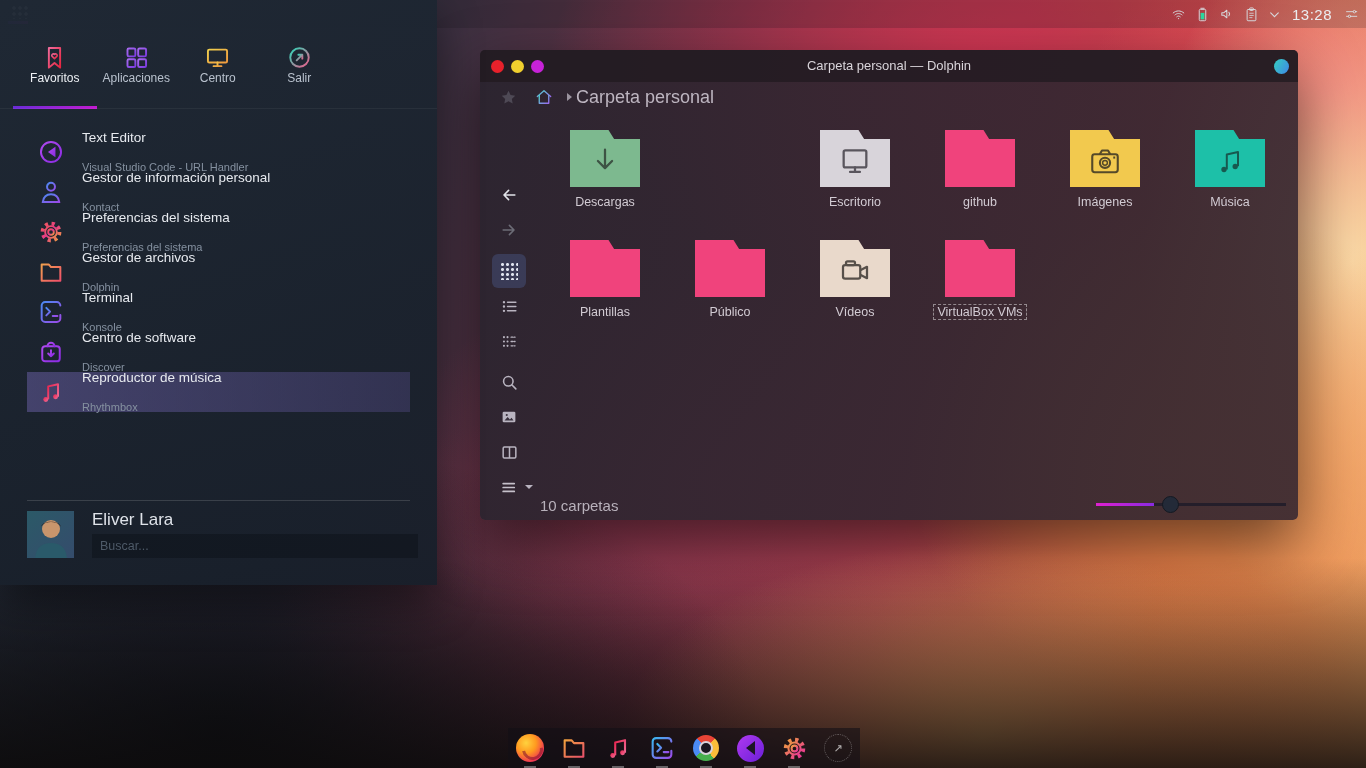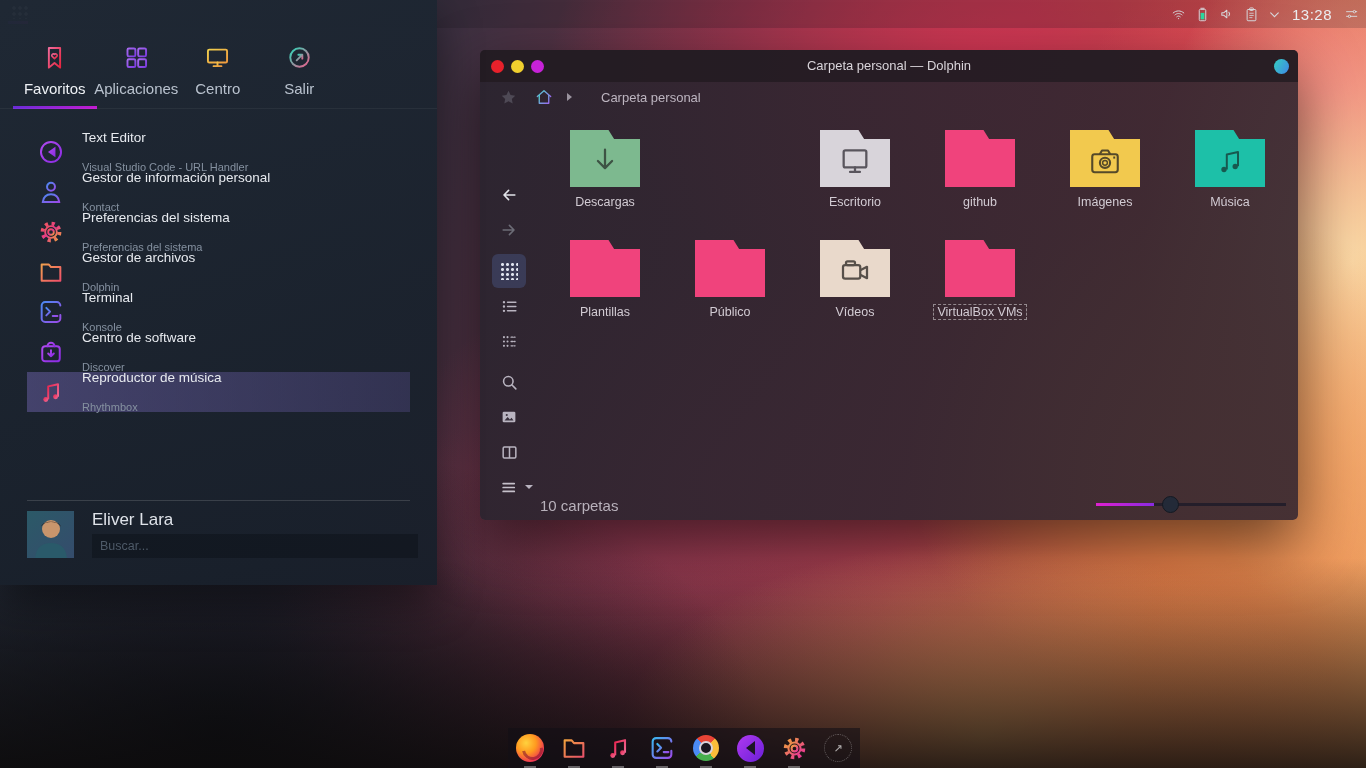--- a/index.html
+++ b/index.html
@@ -35,21 +35,21 @@
   .tray{position:absolute;right:6px;top:0;height:28px;display:flex;align-items:center;gap:9px;color:#d8dade;}
   .tray svg{display:block;}
   .clock{font-size:15px;color:#eceef2;letter-spacing:.5px;padding:0 2px;}
   
   .menu{position:absolute;left:0;top:0;width:437px;height:585px;z-index:10;
     background:linear-gradient(160deg, rgba(31,40,52,.97) 0%, rgba(26,34,45,.96) 60%, rgba(24,31,42,.96) 100%);
     box-shadow:0 18px 40px rgba(0,0,0,.45);}
   .tabs{position:absolute;left:14px;top:36px;display:flex;}
   .tab{width:81.5px;height:70px;display:flex;flex-direction:column;align-items:center;cursor:pointer;}
   .tab svg{width:27px;height:27px;margin-top:8px;}
-  .tab-label{margin-top:9px;font-size:15px;color:#b9c2ce;}
+  .tab-label{font-size:12px;color:#b9c2ce;}
   .tab.active .tab-label{color:#eef1f5;}
   .tab-underline{position:absolute;left:13px;top:106px;width:84px;height:3px;
     background:linear-gradient(90deg,#6a2bd8,#c21ad0);}
   .tabs-divider{position:absolute;left:0;top:108px;width:437px;height:1px;background:rgba(255,255,255,.05);}
   .mi{position:absolute;left:27px;width:383px;height:40px;display:flex;align-items:center;cursor:pointer;}
   .mi.selected{background:linear-gradient(90deg, rgba(108,97,168,.5), rgba(88,78,140,.38));}
   .mi svg{width:28px;height:28px;margin-left:10px;flex:0 0 auto;}
   .mi-t{margin-left:17px;line-height:1.15;}
   .mi-title{font-size:13.5px;color:#e7eaef;}
   .mi-sub{font-size:11px;color:#8591a0;margin-top:15px;}
@@ -69,21 +69,21 @@
   .tb-btn{position:absolute;top:9.5px;width:13px;height:13px;border-radius:50%;cursor:pointer;}
   .win-title{position:absolute;left:0;right:0;top:0;height:16px;line-height:32px;text-align:center;
     font-size:13px;color:#d9d4da;}
   .tb-accent{position:absolute;right:9px;top:8.5px;width:15px;height:15px;border-radius:50%;
     background:linear-gradient(120deg,#35d0c0,#3f86e8);cursor:pointer;}
   .crumbbar{position:absolute;left:0;top:32px;width:100%;height:30px;display:flex;align-items:center;}
   .crumb-star{margin-left:20px;}
   .crumb-home{margin-left:17px;cursor:pointer;}
   .crumb-caret{width:0;height:0;border-left:5px solid #9a939e;border-top:4px solid transparent;
     border-bottom:4px solid transparent;margin-left:13px;}
-  .crumb-label{margin-left:29px;font-size:13px;color:#bdb5c0;cursor:pointer;text-align:right;}
+  .crumb-label{margin-left:4px;font-size:18px;color:#bdb5c0;cursor:pointer;text-align:right;}
   .side{position:absolute;left:0;top:62px;width:58px;bottom:30px;}
   .stool{position:absolute;left:12px;width:34px;height:34px;display:flex;align-items:center;
     justify-content:center;cursor:pointer;border-radius:6px;}
   .stool.active{background:rgba(92,124,196,.26);}
   .dots16{width:18px;height:18px;
     background-image:radial-gradient(circle,#dfe3ee 1.3px,transparent 1.6px);
     background-size:5px 5px;}
   .menucaret{width:0;height:0;border-top:4px solid #b9b4c0;border-left:4px solid transparent;
     border-right:4px solid transparent;position:absolute;right:-7px;top:15px;}
   

